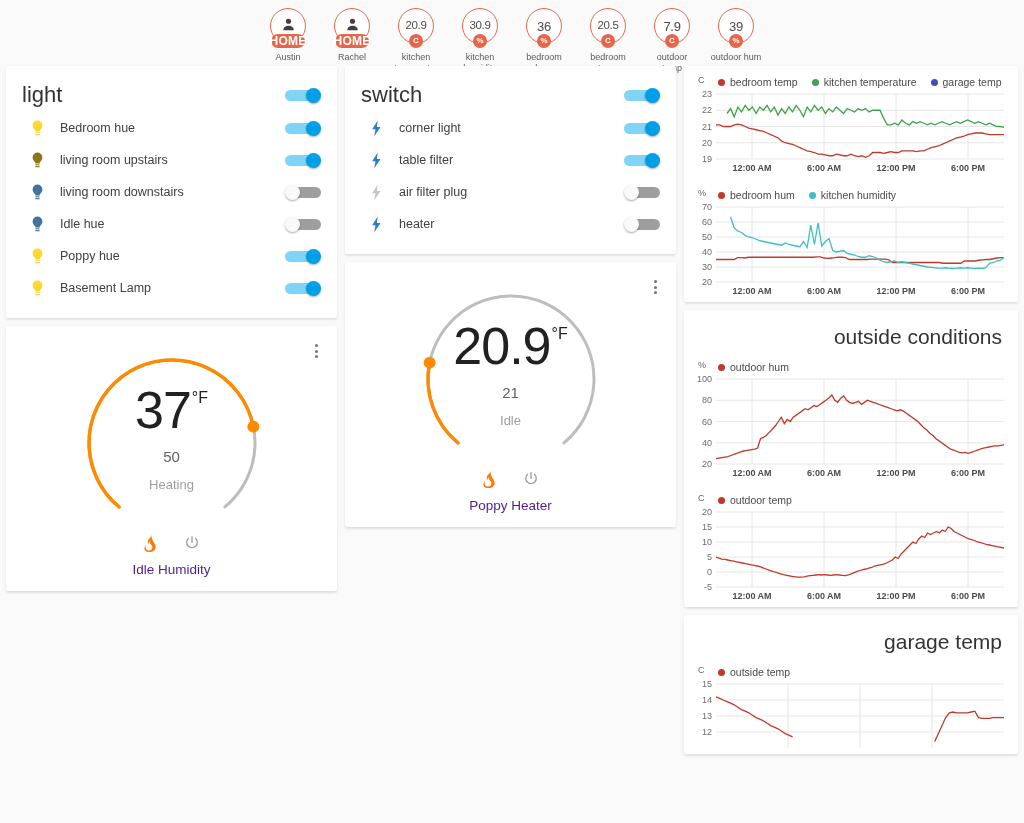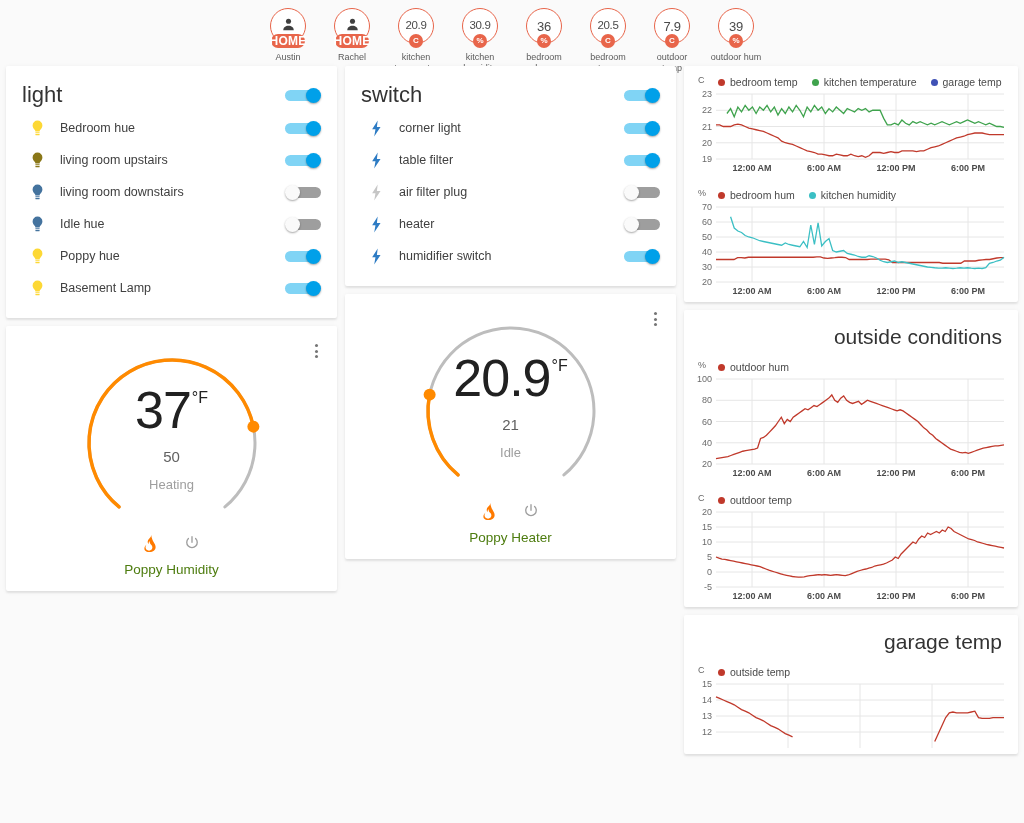--- a/index.html
+++ b/index.html
@@ -224,21 +224,21 @@
     gap: 22px;
     align-items: center;
     justify-content: center;
     margin-top: -4px;
   }
   .mode-btn { cursor: pointer; width: 20px; height: 20px; }
   .mode-btn svg { width: 18px; height: 18px; display: block; }
   .thermo-name {
     margin-top: 8px;
     font-size: 13.5px;
-    color: #4d7c0f;
+    color: #4c1d95;
   }
 
   
   .chart-card-title {
     font-size: 21px;
     font-weight: 400;
     color: #333;
     padding: 15px 16px 2px 16px;
     text-align: right;
   }
@@ -468,21 +468,21 @@
             <svg viewBox="0 0 24 24">
                 <path fill="#FF7A00" d="M13.5 0.7c.4 3-1.3 4.2-2.4 5.4-1.2 1.3-2.2 2.6-2.2 4.6 0 1.2.5 2.2 1.2 2.9-.2-1.5.3-3 1.5-4.2-.3 2.1.6 3.6 1.9 4.9 1 1 1.7 2.1 1.7 3.5 0 2.5-2 4.5-4.5 4.5s-4.7-2-4.7-4.5c0-1.6.6-2.8 1.4-3.9C5.5 15.3 4.5 17.4 4.5 19.5 4.5 22.5 7.9 24 11.8 24c4 0 7.7-2.2 7.7-6.6 0-5.3-4.6-6.2-6-16.7z"></path>
               </svg>
           </div>
           <div class="mode-btn">
             <svg viewBox="0 0 24 24">
                 <path fill="none" stroke="#9E9E9E" stroke-width="1.8" stroke-linecap="round" d="M12 3.5v7.5M7.2 6.1a7 7 0 1 0 9.6 0"></path>
               </svg>
           </div>
         </div>
-        <div class="thermo-name">Poppy Humidity</div>
+        <div class="thermo-name">Idle Humidity</div>
       </div>
     </div>
 
   </div>
 
   <div class="col col-2">
 
     <div class="card">
       <div class="card-header-row">
         <div class="card-title">switch</div>
@@ -531,32 +531,20 @@
             </div>
           </div>
           <div class="entity-row">
             <div class="entity-icon">
               <svg viewBox="0 0 24 24">
                 <path fill="#2E7CC4" d="M13.5 2 6.5 13h4.2l-1.6 9 8-12h-4.6z"></path>
               </svg>
             </div>
             <div class="entity-name">heater</div>
             <div class="toggle off">
-              <span class="track"></span>
-              <span class="knob"></span>
-            </div>
-          </div>
-          <div class="entity-row">
-            <div class="entity-icon">
-              <svg viewBox="0 0 24 24">
-                <path fill="#2E7CC4" d="M13.5 2 6.5 13h4.2l-1.6 9 8-12h-4.6z"></path>
-              </svg>
-            </div>
-            <div class="entity-name">humidifier switch</div>
-            <div class="toggle on">
               <span class="track"></span>
               <span class="knob"></span>
             </div>
           </div>
         </div>
     </div>
 
     <div class="card">
       <div class="overflow">
         <i></i>

